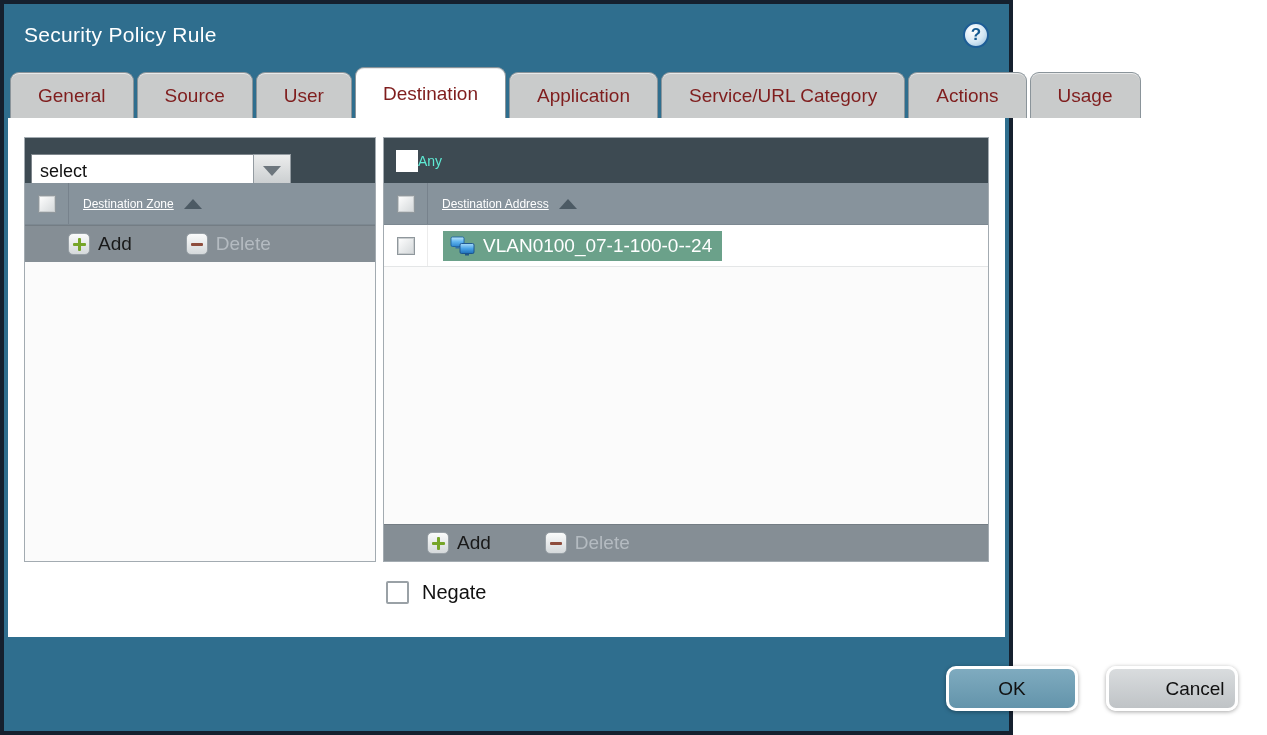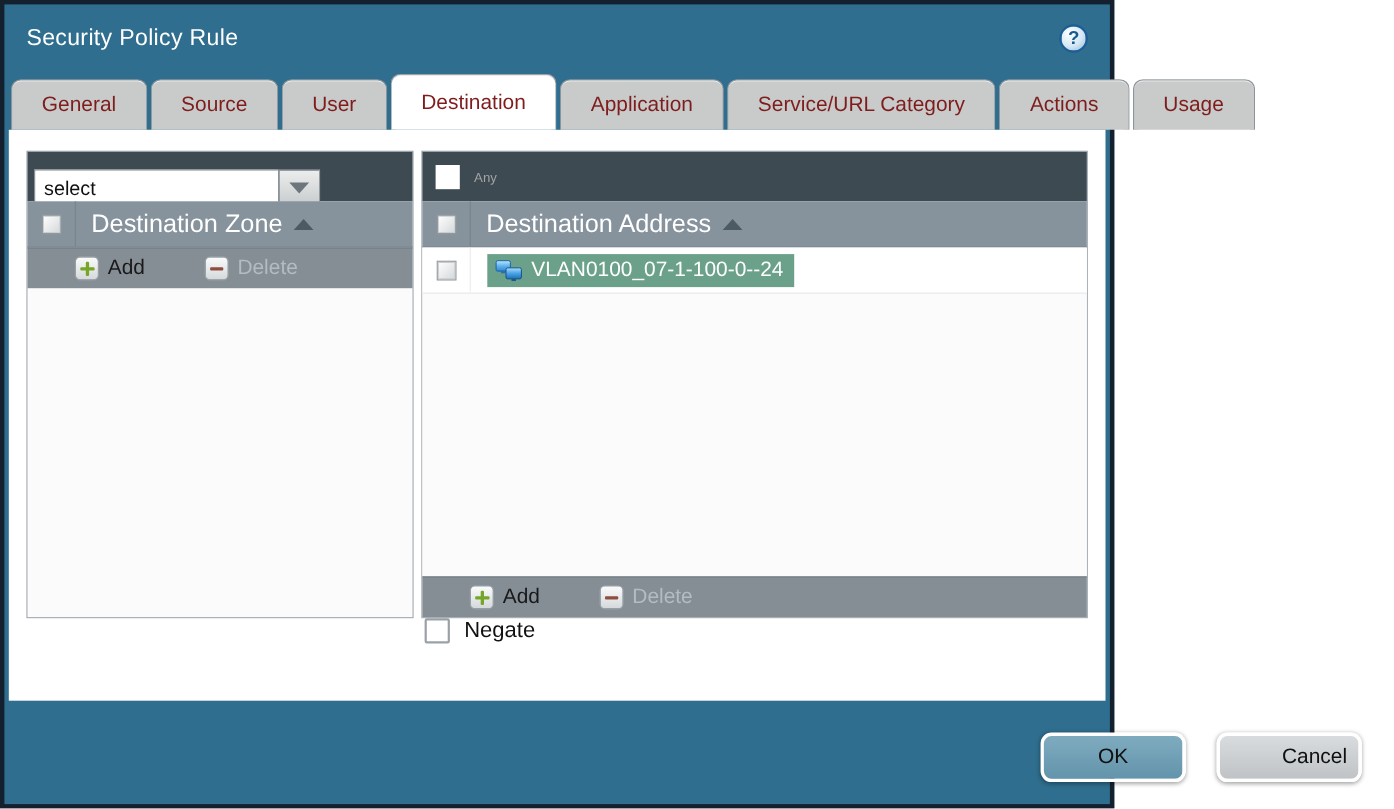--- a/index.html
+++ b/index.html
@@ -54,30 +54,30 @@
     font-size:18px; padding:0 8px; color:#111; outline:none;
     font-family:"Liberation Sans", sans-serif; background:#fff;
   }
   .combo-btn {
     width:38px; height:35px; background:linear-gradient(#eceded,#c6cacc);
     border:1px solid #939ba1; display:flex; align-items:center; justify-content:center; cursor:pointer;
   }
   .tri-down { width:0; height:0; border-left:9px solid transparent; border-right:9px solid transparent; border-top:10px solid #6d767d; }
 
   .cb-any { width:22px; height:22px; background:#fff; margin-left:6px; cursor:pointer; }
-  .any-label { color:#a3a3a3; font-size:12px; margin-left:13px; }
+  .any-label { color:#5eead4; font-size:14px; }
 
   .col-header { background:#87939c; height:42px; flex:none; display:flex; align-items:center; border-bottom:1px solid #7c8891; }
   .cb-cell { width:44px; flex:none; align-self:stretch; display:flex; align-items:center; justify-content:center; border-right:1px solid #77828c; }
   .cb {
     width:18px; height:18px; border:1px solid #8f979c;
     background:linear-gradient(135deg,#ffffff 0%,#d3d7d9 100%);
     box-shadow:0 0 0 1px #c9cdcf inset; cursor:pointer;
   }
-  .col-label { color:#fff; font-size:23px; margin-left:14px; }
+  .col-label { color:#fff; font-size:12px; margin-left:14px;text-decoration:underline; }
   .sort-up { margin-left:10px; width:0; height:0; border-left:9px solid transparent; border-right:9px solid transparent; border-bottom:10px solid #4c5a64; }
 
   .tbody { flex:1; background:#fbfbfb; overflow:hidden; }
   .trow { height:42px; background:#fff; border-bottom:1px solid #e4e6e7; display:flex; align-items:center; cursor:pointer; }
   .trow .cb-cell { border-right:1px solid #ececec; }
   .chip {
     display:inline-flex; align-items:center; gap:8px;
     background:#6ba18a; color:#fff; font-size:19px; height:30px;
     padding:0 10px 0 7px; margin-left:15px; white-space:nowrap;
   }
@@ -92,21 +92,21 @@
     width:22px; height:22px; border-radius:5px; flex:none;
     border:1px solid #98a0a6; background:linear-gradient(#fafbfb,#d5d9db);
     display:flex; align-items:center; justify-content:center;
   }
   .glyph-plus { position:relative; width:13px; height:13px; }
   .glyph-plus::before { content:''; position:absolute; left:5px; top:0; width:3px; height:13px; background:#76a528; border-radius:1px; }
   .glyph-plus::after  { content:''; position:absolute; left:0; top:5px; width:13px; height:3px; background:#76a528; border-radius:1px; }
   .glyph-minus { width:12px; height:3px; background:#8e4d3d; border-radius:1px; }
 
   .right-col { display:flex; flex-direction:column; }
-  .negate-row { display:flex; align-items:flex-start; margin-left:3px; }
+  .negate-row { display:flex; align-items:flex-start; margin-top:19px; margin-left:3px; }
   .cb-negate { width:23px; height:23px; background:#fff; border:2px solid #9aa1a6; border-radius:2px; cursor:pointer; }
   .negate-label { font-size:20px; color:#111; margin-left:13px; }
 
   
   .btn {
     position:absolute; height:45px; width:132px; border-radius:10px;
     border:3px solid #fff; font-size:19px; color:#101010;
     display:flex; align-items:center; justify-content:center;
     box-shadow:0 1px 4px rgba(0,0,0,.35); cursor:pointer;
   }

